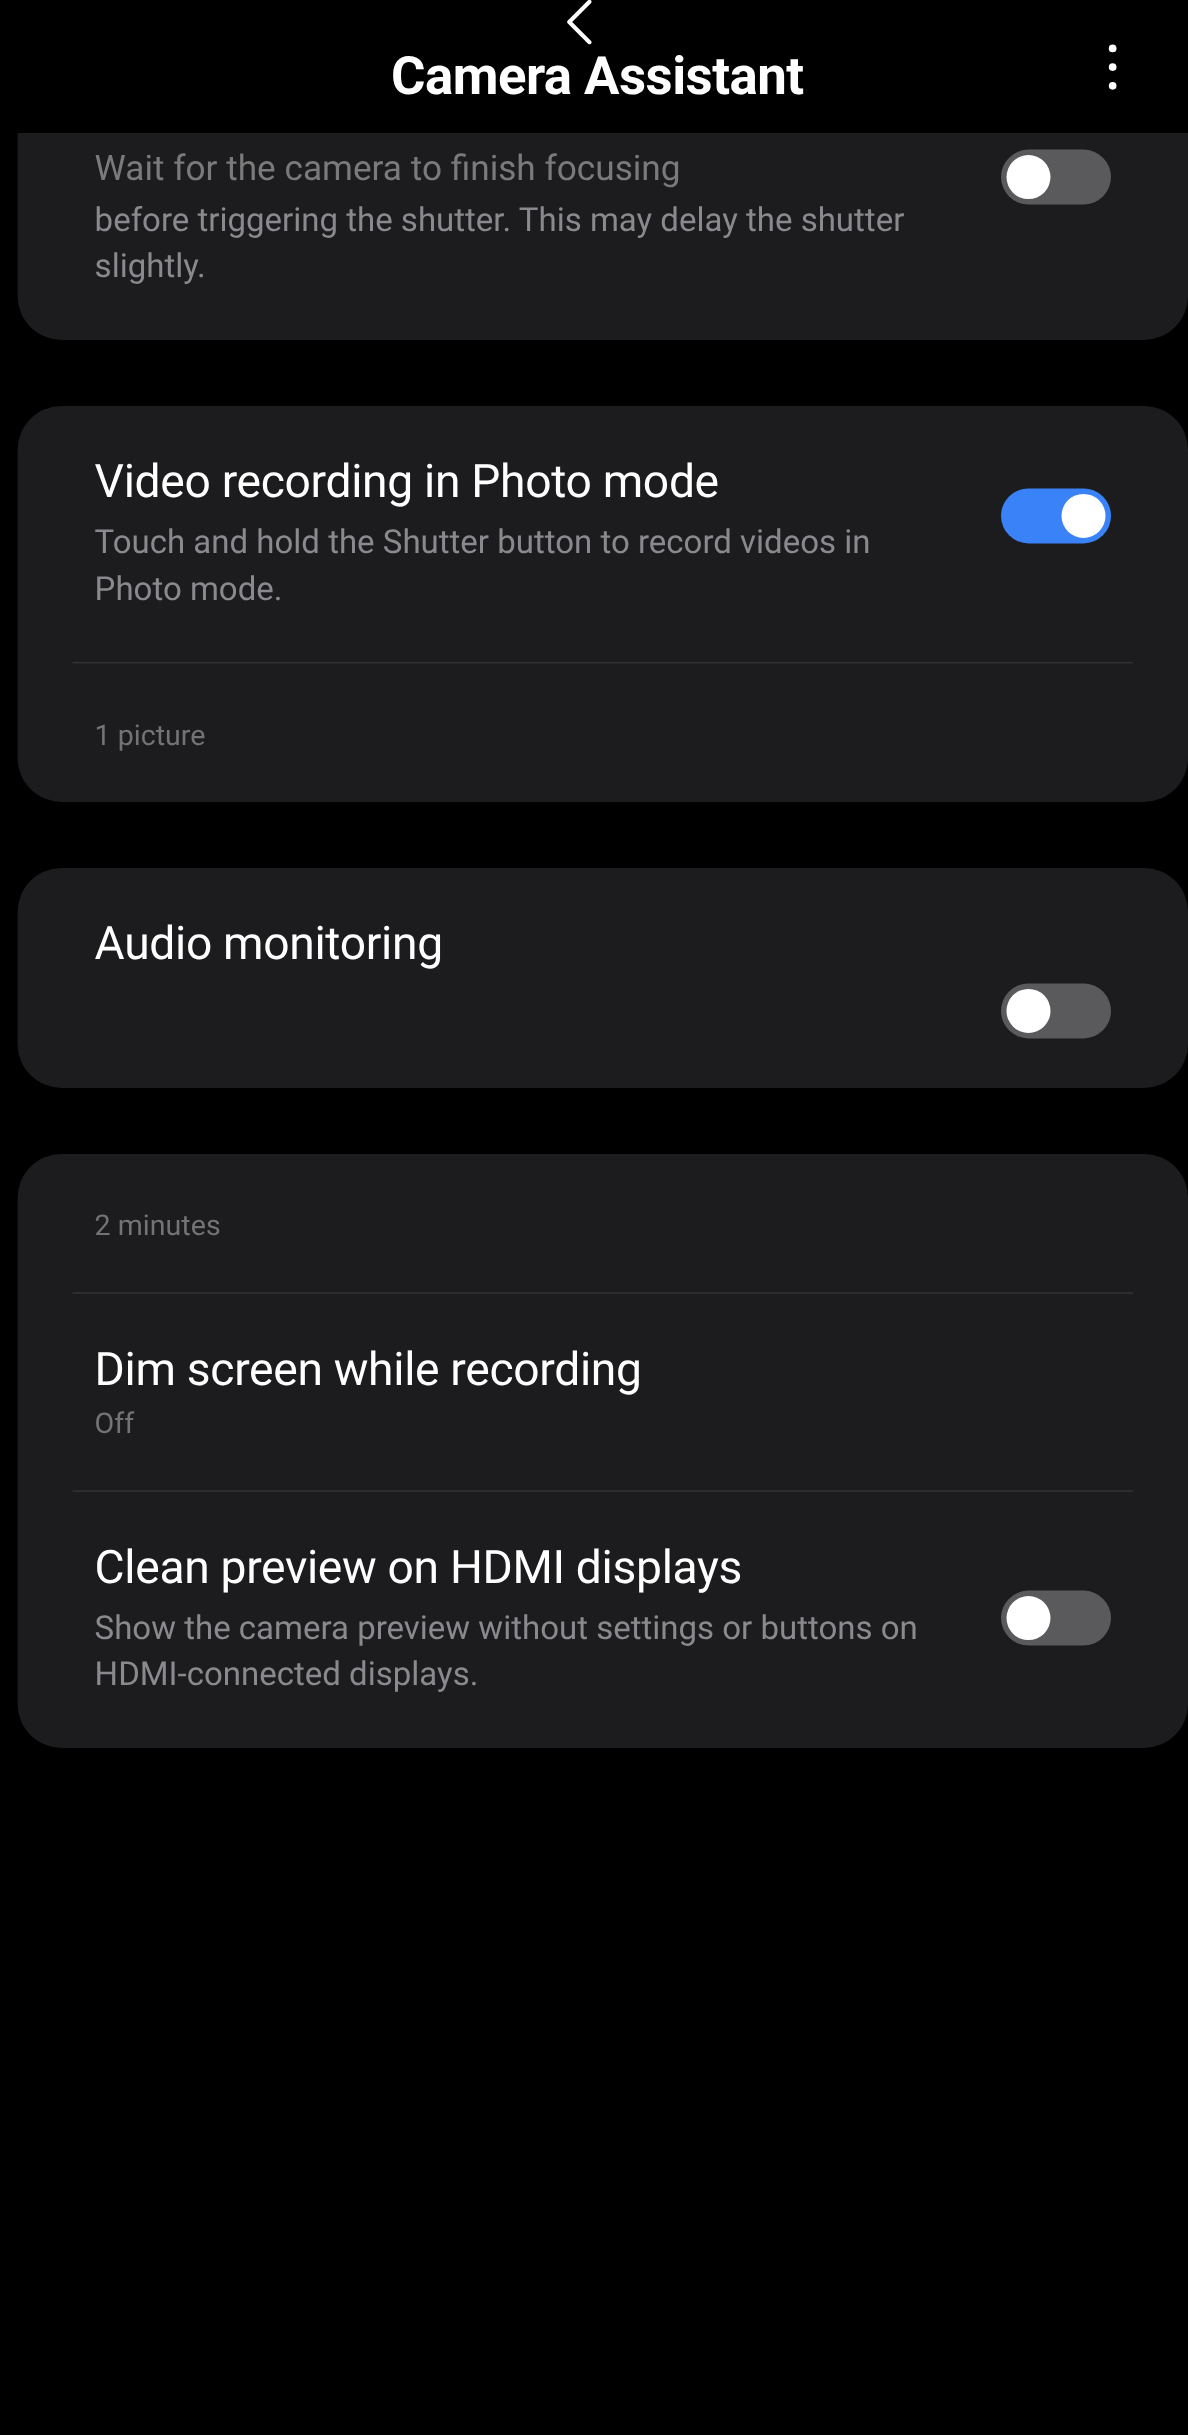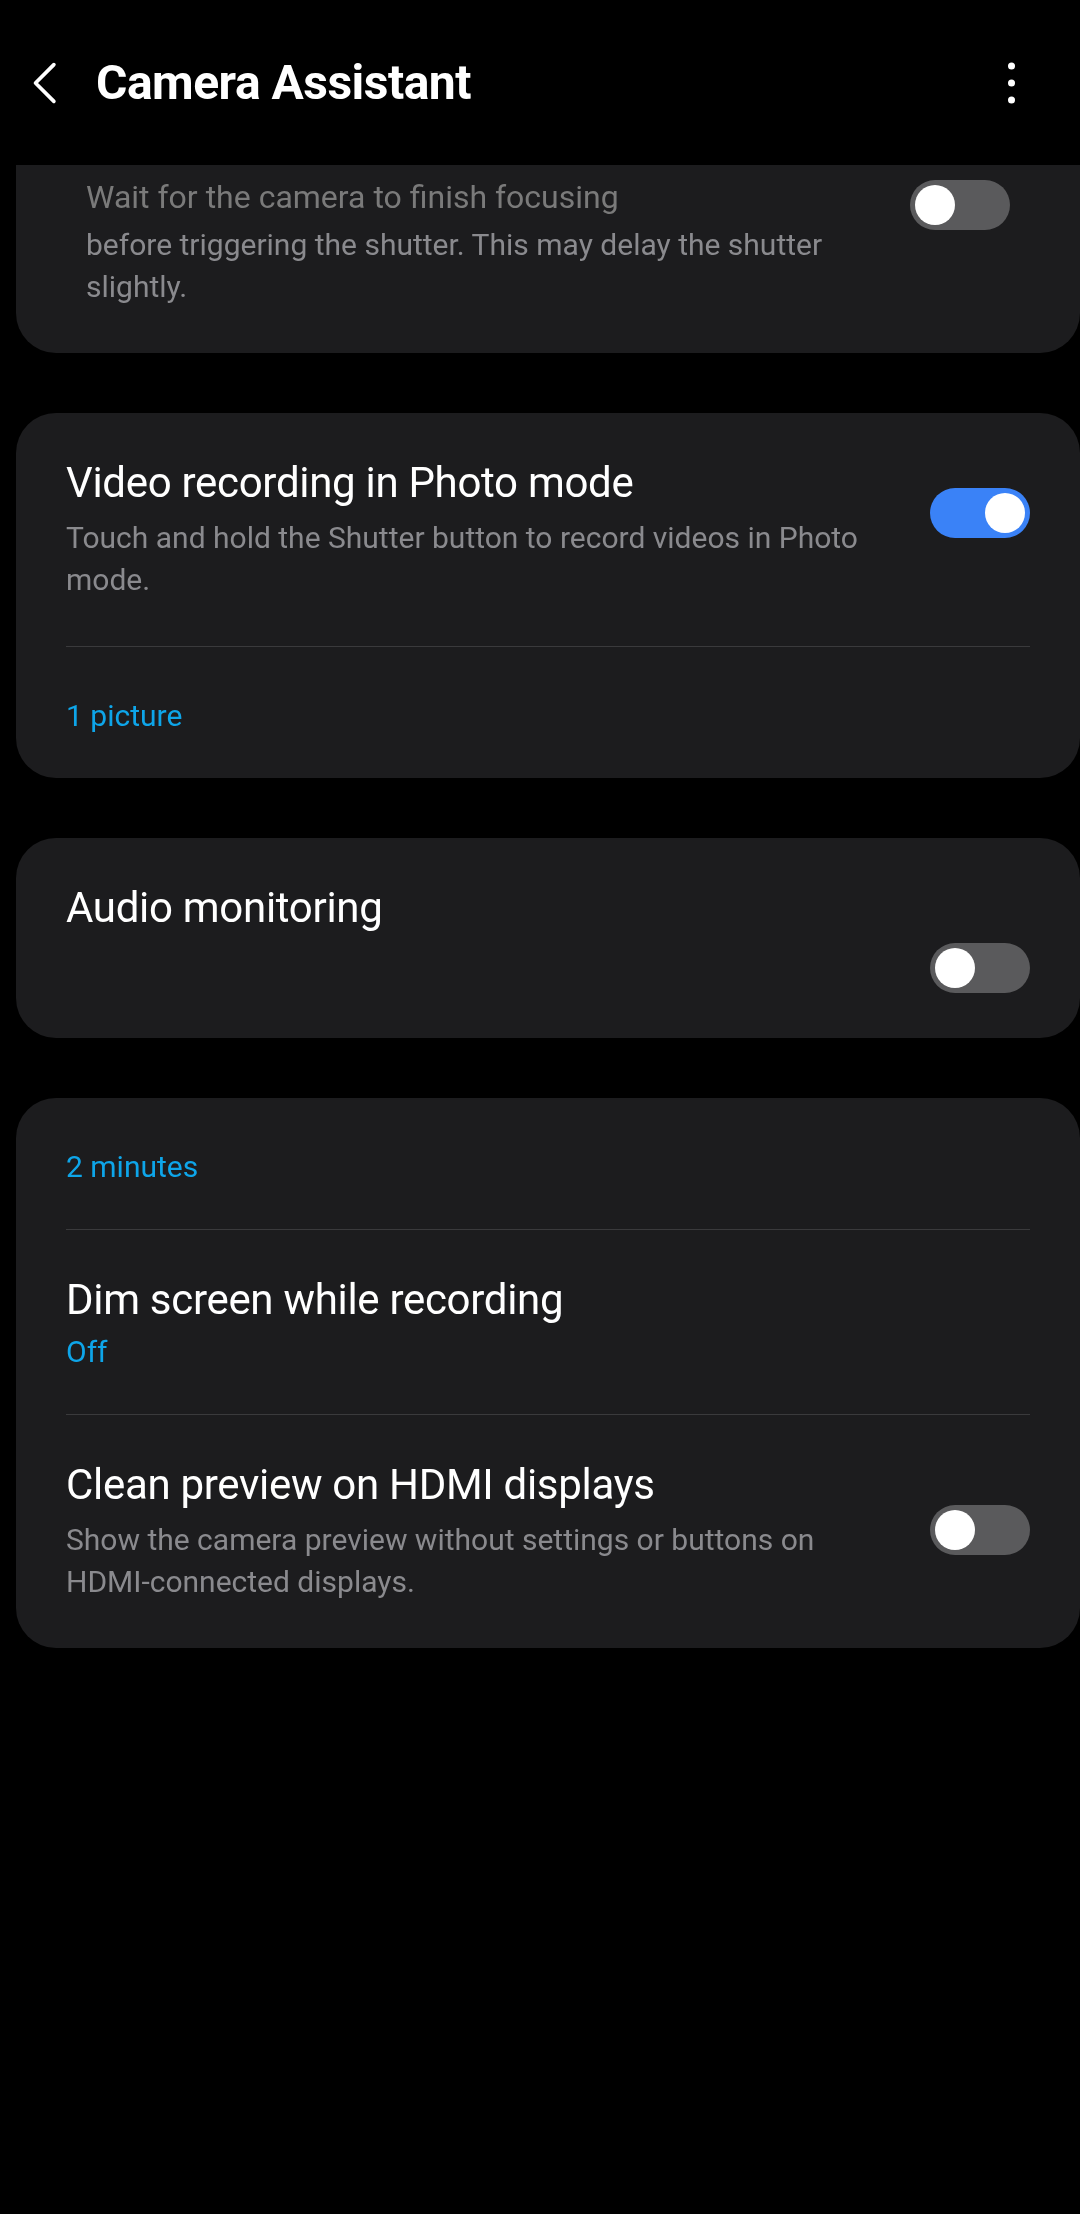--- a/index.html
+++ b/index.html
@@ -9,25 +9,26 @@
     }
     body {
       width: 1080px;
       height: 2214px;
       background: #000000;
       font-family: -apple-system, BlinkMacSystemFont, 'Segoe UI', Roboto, sans-serif;
       color: #ffffff;
       overflow: hidden;
     }
     .header {
-      height: 165px;
+      height: 121px;
       display: flex;
       align-items: center;
-      padding: 0 50px 0 26px;
+      padding: 0 50px 0 56px;
       position: relative;
+      flex-direction: column;
     }
     .back-button {
       width: 40px;
       height: 40px;
       display: flex;
       align-items: center;
       justify-content: center;
       margin-right: 30px;
     }
     .back-button svg {
@@ -62,21 +63,21 @@
       background: #1c1c1e;
       border-radius: 40px;
       margin: 0 0 60px 16px;
       overflow: hidden;
     }
     .card-cut-top {
       border-top-left-radius: 0;
       border-top-right-radius: 0;
     }
     .setting-item {
-      padding: 45px 50px;
+      padding: 45px 70px;
       display: flex;
       align-items: flex-start;
       justify-content: space-between;
     }
     .setting-item-truncated {
       padding: 15px 70px 45px 70px;
       display: flex;
       align-items: flex-start;
       justify-content: space-between;
       position: relative;
@@ -97,22 +98,22 @@
       color: #ffffff;
       margin-bottom: 10px;
       letter-spacing: -0.3px;
     }
     .setting-description {
       font-size: 30px;
       color: #8a8a8e;
       line-height: 1.4;
     }
     .setting-value {
-      font-size: 30px;
-      color: #0ea5e9;
+      font-size: 26px;
+      color: #737373;
       margin-top: 6px;
     }
     .divider {
       height: 1px;
       background: #3a3a3c;
       margin: 0 50px;
     }
     .toggle {
       width: 100px;
       height: 50px;

